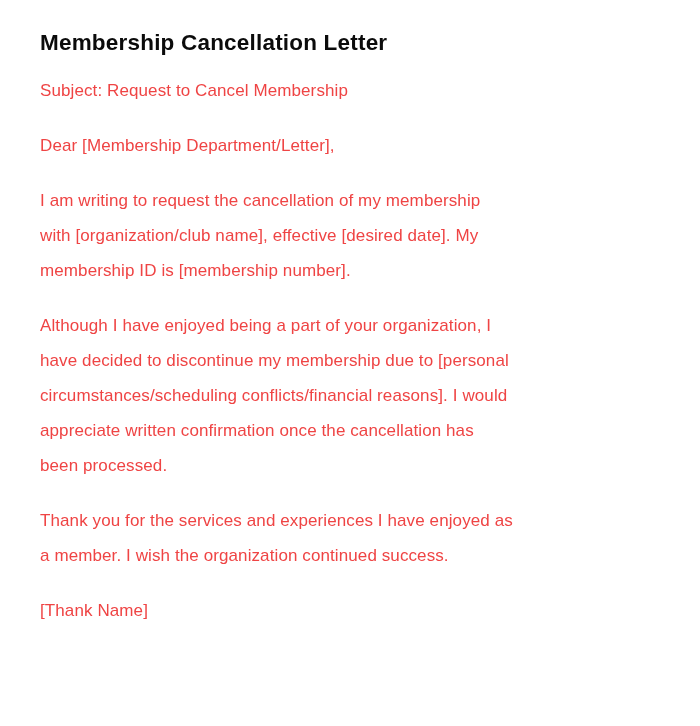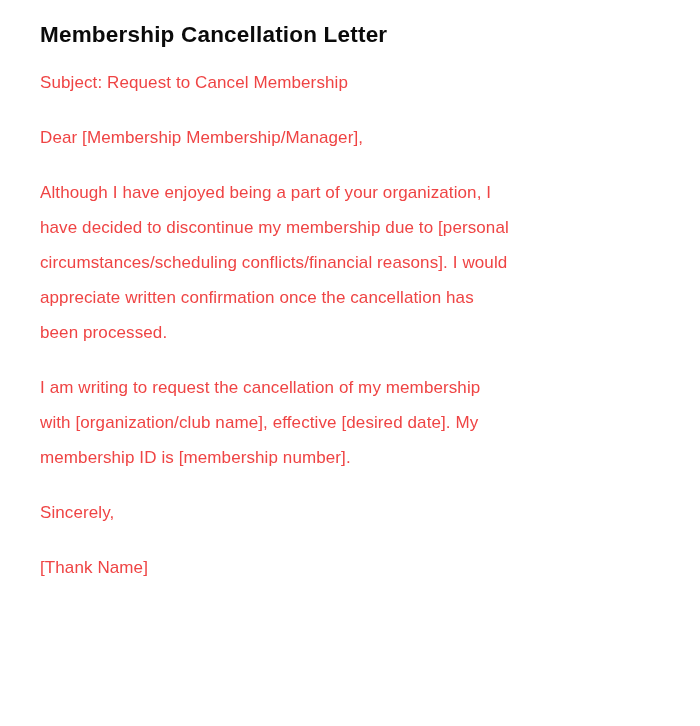--- a/index.html
+++ b/index.html
@@ -10,21 +10,21 @@
   body {
     width: 700px;
     height: 726px;
     font-family: "Liberation Sans", sans-serif;
     overflow: hidden;
   }
   .page {
     box-sizing: border-box;
     width: 700px;
     height: 726px;
-    padding: 21px 20px 0 40px;
+    padding: 29px 20px 0 40px;
     background: #ffffff;
   }
   .doc-title {
     font-size: 22.5px;
     font-weight: 700;
     color: #0b0b0b;
     letter-spacing: 0.2px;
     line-height: 28px;
     margin: 0 0 16px 0;
   }
@@ -39,29 +39,30 @@
   }
 </style>
 </head>
 <body>
 
 <div class="page">
   <h1 class="doc-title">Membership Cancellation Letter</h1>
 
   <p class="doc-paragraph">Subject: Request to Cancel Membership</p>
 
-  <p class="doc-paragraph">Dear [Membership Membership/Manager],</p>
+  <p class="doc-paragraph">Dear [Membership Department/Letter],</p>
+
+  <p class="doc-paragraph">I am writing to request the cancellation of my membership
+with [organization/club name], effective [desired date]. My
+membership ID is [membership number].</p>
 
   <p class="doc-paragraph">Although I have enjoyed being a part of your organization, I
 have decided to discontinue my membership due to [personal
 circumstances/scheduling conflicts/financial reasons]. I would
 appreciate written confirmation once the cancellation has
 been processed.</p>
 
-  <p class="doc-paragraph">I am writing to request the cancellation of my membership
-with [organization/club name], effective [desired date]. My
-membership ID is [membership number].</p>
+  <p class="doc-paragraph">Thank you for the services and experiences I have enjoyed as
+a member. I wish the organization continued success.</p>
 
-
-  <p class="doc-paragraph">Sincerely,</p>
 
   <p class="doc-paragraph">[Thank Name]</p>
 </div>
 
 </body></html>

